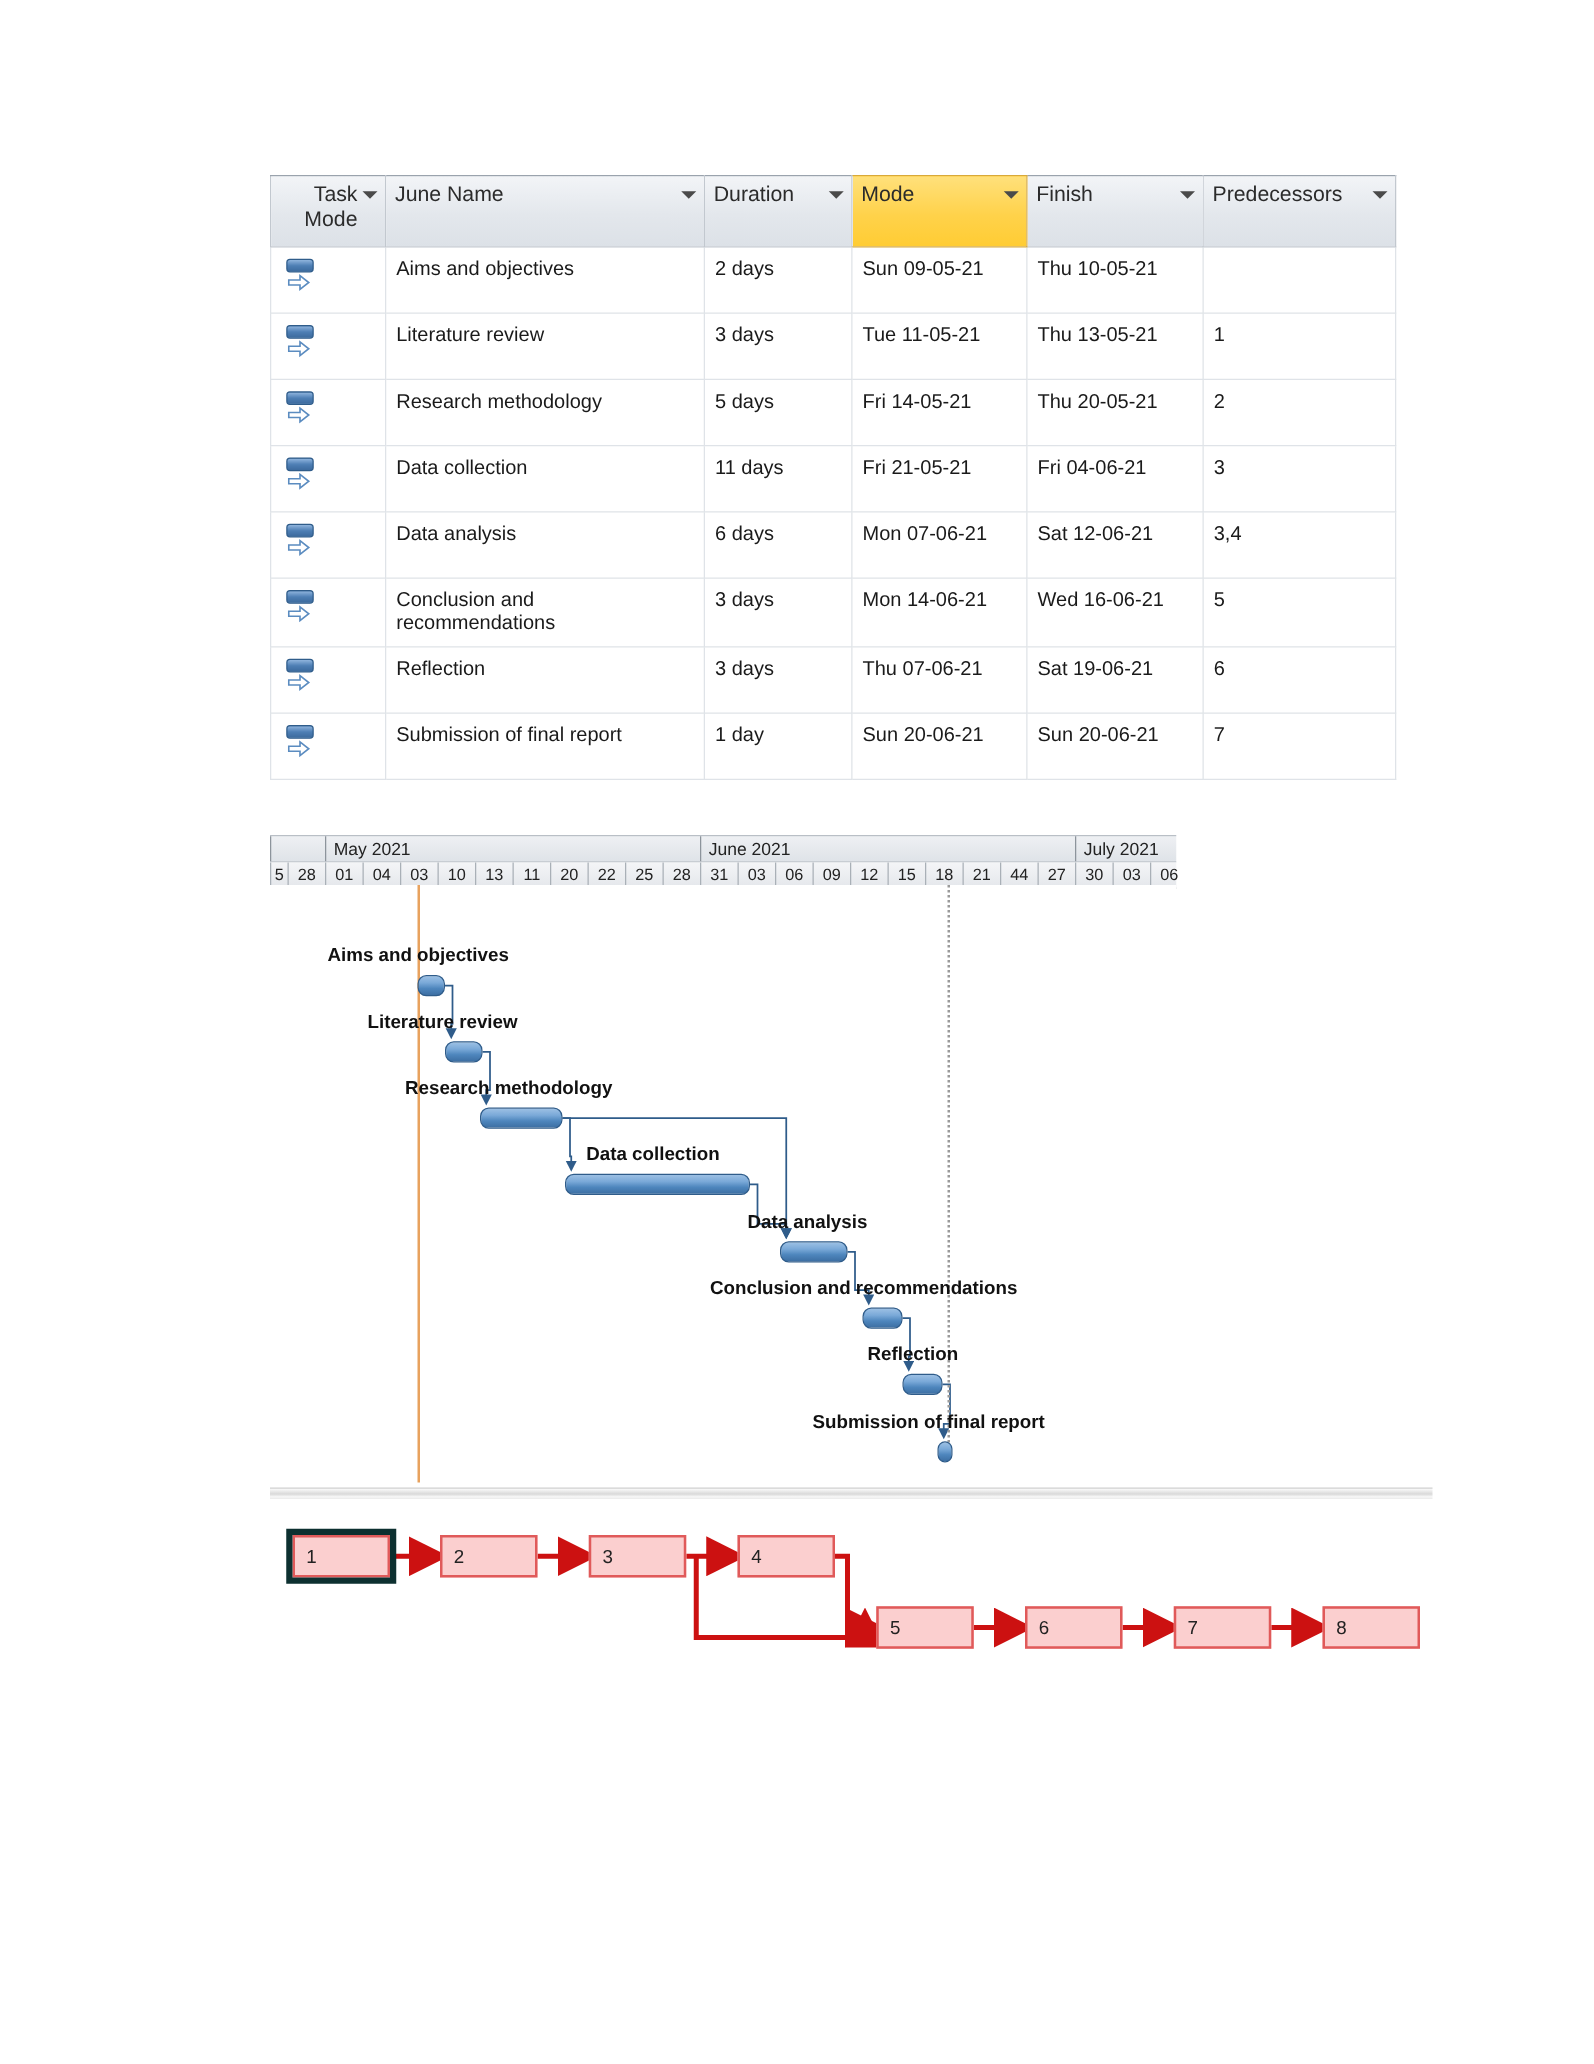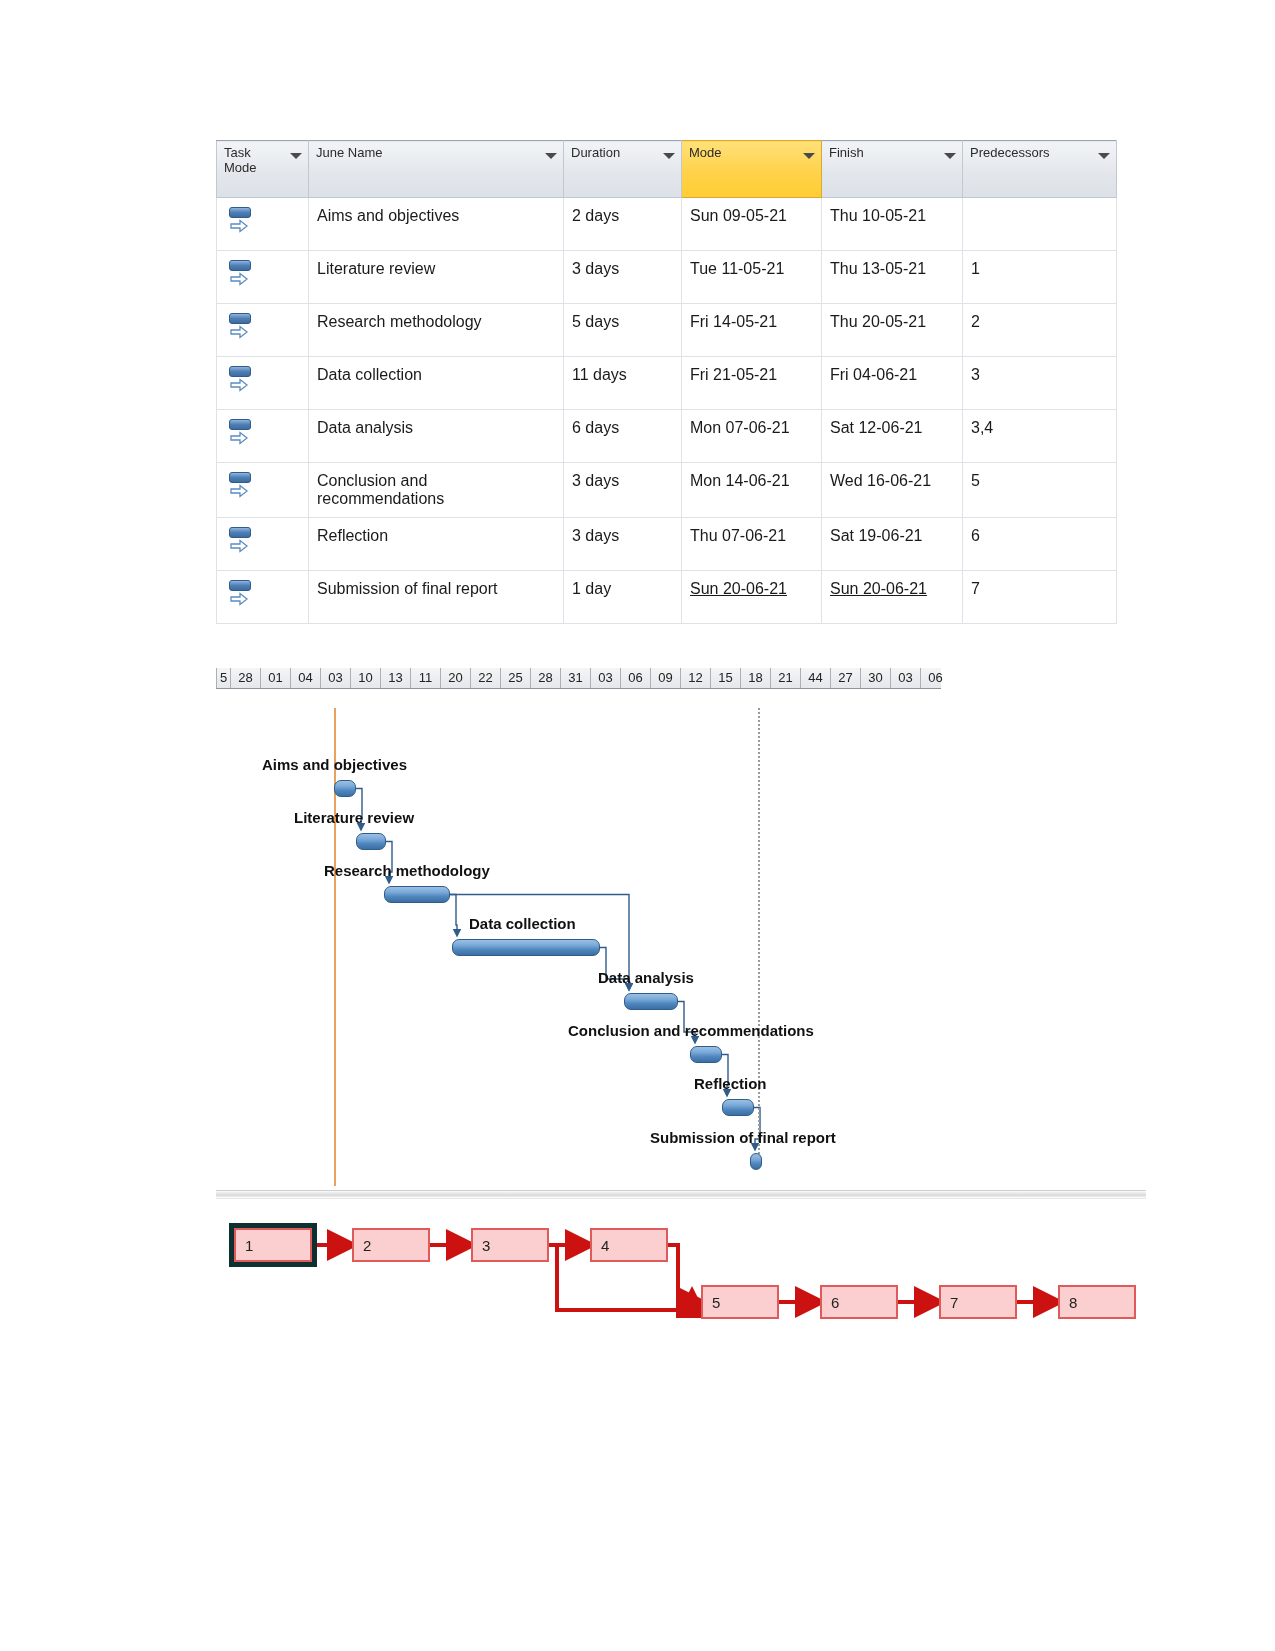--- a/index.html
+++ b/index.html
@@ -10,39 +10,39 @@
   table.proj{border-collapse:collapse;width:900px;table-layout:fixed;background:#fff;}
   table.proj col.c-mode{width:92px;}
   table.proj col.c-name{width:255px;}
   table.proj col.c-dur{width:118px;}
   table.proj col.c-start{width:140px;}
   table.proj col.c-finish{width:141px;}
   table.proj col.c-pred{width:154px;}
   table.proj th{
     background:linear-gradient(to bottom,#f2f4f7 0%,#e3e7ec 55%,#dce1e7 100%);
     border:1px solid #c2c8cf;border-top:1px solid #9aa3ad;
-    font-size:13px;font-weight:400;color:#2b2b2b;text-align:left;
+    font-size:17px;font-weight:400;color:#2b2b2b;text-align:right;
     padding:5px 6px 5px 7px;vertical-align:top;height:46px;position:relative;
   }
   table.proj th.sorted{
     background:linear-gradient(to bottom,#ffe07a 0%,#ffd24a 55%,#ffcc33 100%);
     border-color:#d8a93a;
   }
   .th-inner{display:flex;justify-content:space-between;align-items:flex-start;}
   .th-label{line-height:1.15;padding-right:4px;}
   .caret{width:0;height:0;border-left:6px solid transparent;border-right:6px solid transparent;
          border-top:6px solid #4a4a4a;margin-top:7px;flex:0 0 auto;}
   table.proj td{
     border:1px solid #dfe3e8;border-top:none;
     font-size:16px;color:#1a1a1a;padding:9px 7px 9px 8px;vertical-align:top;
     background:#fff;
   }
   table.proj tr.row td{height:34px;}
   td.c-taskname{padding-left:20px;}
-  td.selcell{background:#dde9f7;text-decoration:underline;}
+  td.selcell{background:#dde9f7;}
   td.modecell{padding:6px 8px;}
   .mode-icon{display:block;width:22px;height:26px;position:relative;margin-left:4px;}
   .mode-icon .bar{
     position:absolute;left:0;top:0;width:20px;height:9px;border-radius:3px;
     background:linear-gradient(to bottom,#8fb4dd 0%,#4e7fb5 50%,#3d6b9e 100%);
     border:1px solid #2f5c8a;
   }
   .mode-icon .arr{position:absolute;left:1px;top:12px;}
 
   
@@ -250,20 +250,26 @@
           <td class=" selcell">Sun 20-06-21</td>
           <td class=" selcell">Sun 20-06-21</td>
           <td>7</td>
         </tr>
       </tbody>
   </table>
 </div>
 
 <div id="gantt">
   <div class="gantt-head">
+    <div class="months" id="gantt-months">
+        <div class="month" style="width: 44px;"></div>
+        <div class="month" style="width: 300px;">May 2021</div>
+        <div class="month" style="width: 300px;">June 2021</div>
+        <div class="month" style="width: 81px;">July 2021</div>
+      </div>
     <div class="days" id="gantt-days">
         <div class="day first">5</div>
         <div class="day">28</div>
         <div class="day">01</div>
         <div class="day">04</div>
         <div class="day">03</div>
         <div class="day">10</div>
         <div class="day">13</div>
         <div class="day">11</div>
         <div class="day">20</div>

